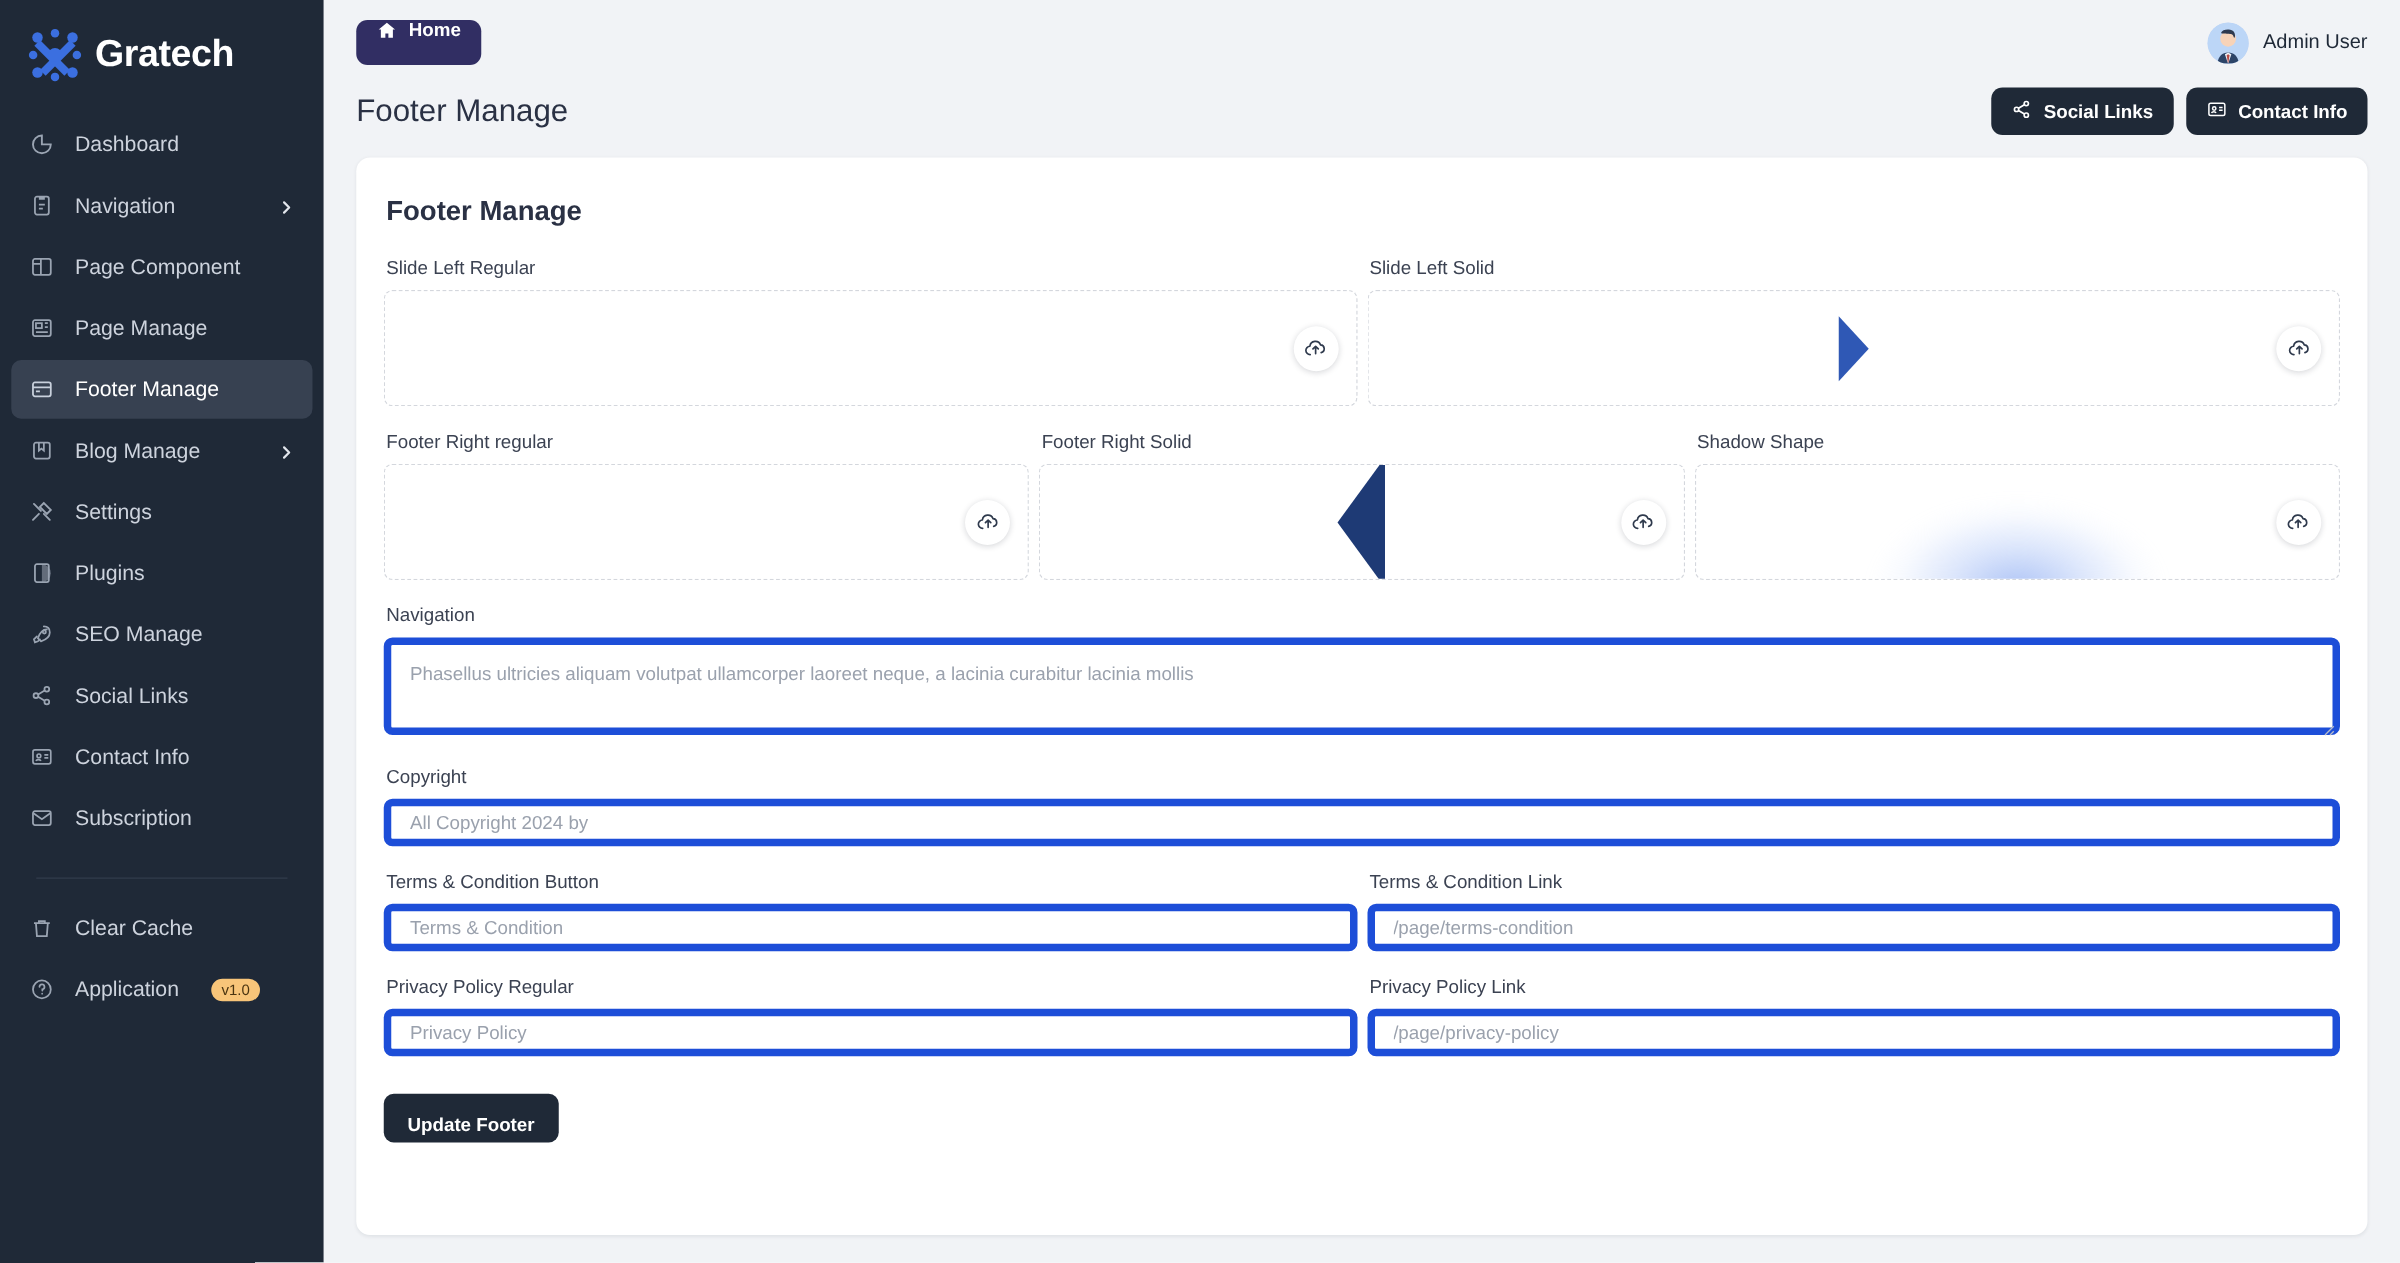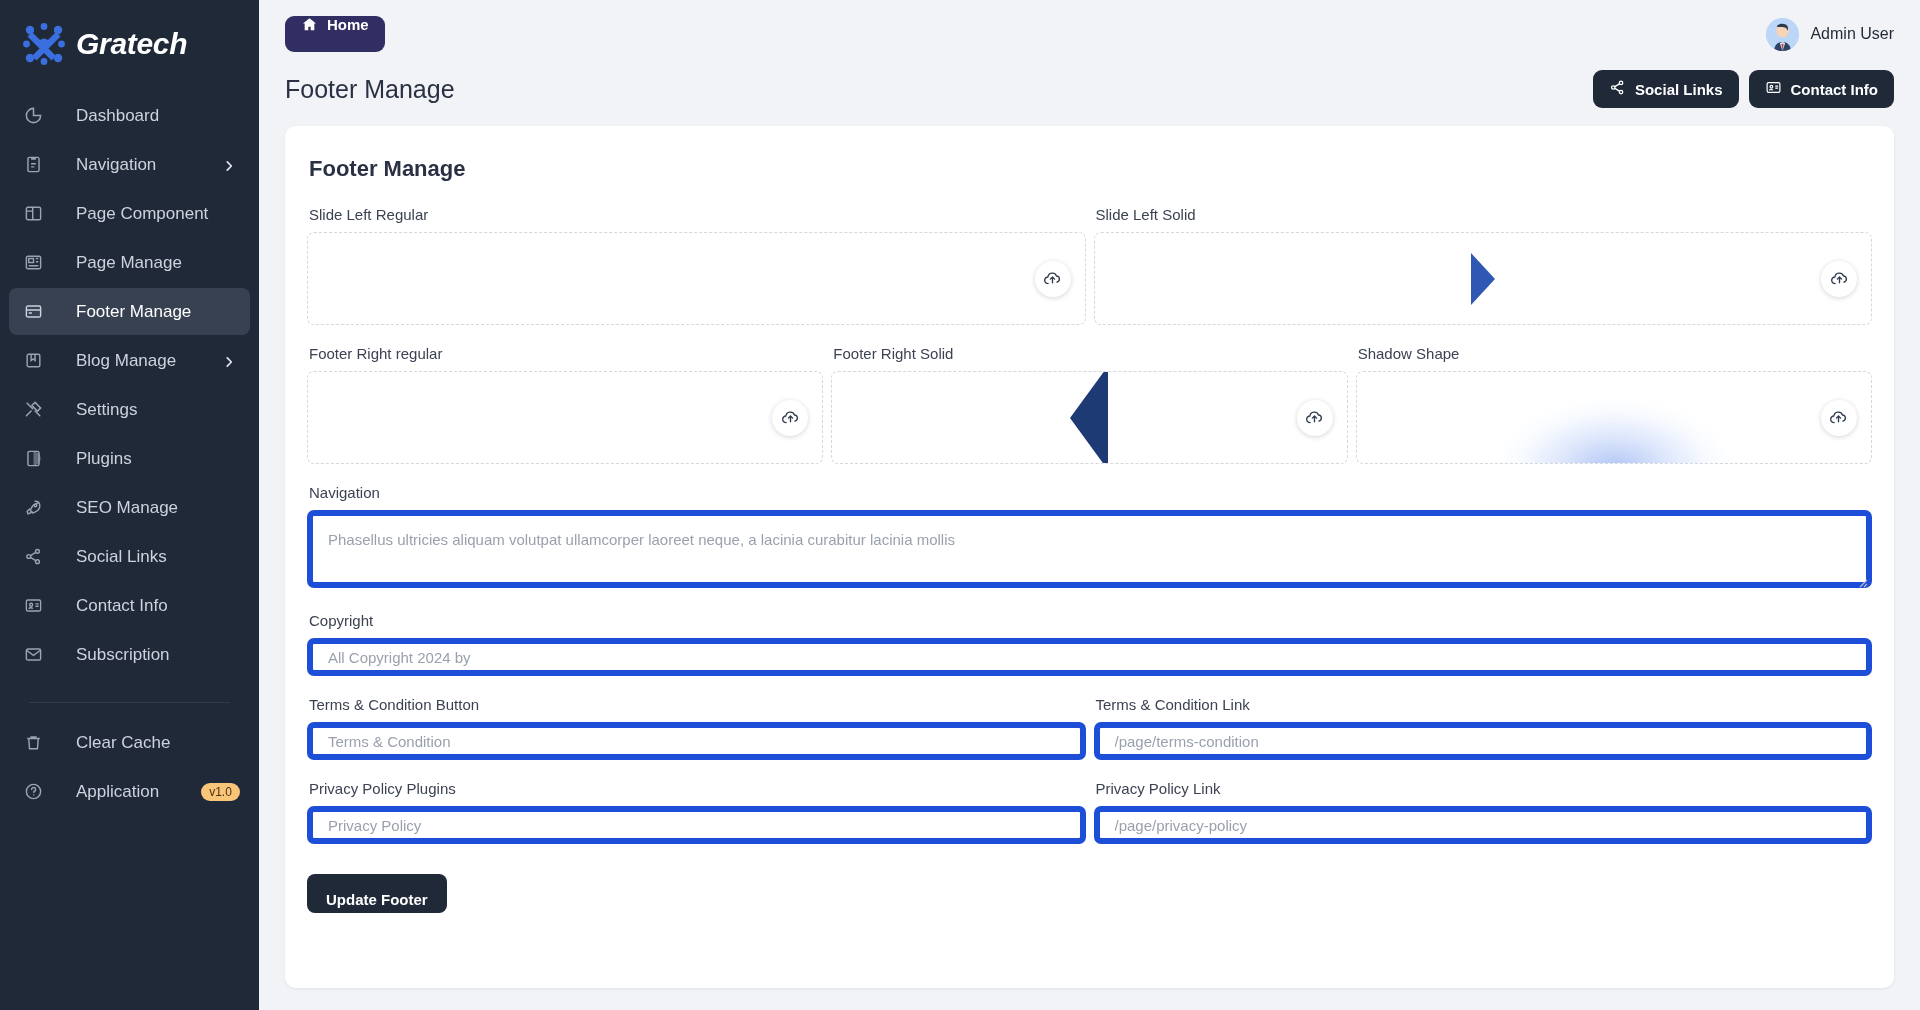--- a/index.html
+++ b/index.html
@@ -17,25 +17,25 @@
     background: #1f2937;
     color: #e6e9ef;
     display: flex; flex-direction: column;
     padding-top: 0;
   }
   .brand {
     display: flex; align-items: center; gap: 10px;
     padding: 22px 0 26px 22px;
   }
   .brand-mark { width: 44px; height: 44px; flex: 0 0 44px; }
-  .brand-text { font-size: 30px; font-weight: 700; color: #ffffff; letter-spacing: -.3px; font-style: italic; }
+  .brand-text { font-size: 30px; font-weight: 700; color: #ffffff; letter-spacing: -.3px; }
 
   .nav { display: flex; flex-direction: column; gap: 2px; padding: 0 9px; }
   .nav-item {
-    display: flex; align-items: center; gap: 32px;
+    display: flex; align-items: center; gap: 16px;
     height: 47px; padding: 0 14px;
     border-radius: 8px;
     color: #cdd3dd; font-size: 17px;
     cursor: pointer; position: relative;
   }
   .nav-item.active { background: #374151; color: #ffffff; }
   .nav-icon { width: 21px; height: 21px; flex: 0 0 21px; display: flex; align-items: center; justify-content: center; color: #9aa4b2; }
   .nav-item.active .nav-icon { color: #c9d1dd; }
   .nav-label { flex: 1 1 auto; white-space: nowrap; }
   .nav-chevron { width: 14px; height: 14px; color: #e2e6ec; flex: 0 0 14px; }
@@ -518,21 +518,21 @@
           </div>
           <div class="col col-half">
             <label class="field-label">Terms &amp; Condition Link</label>
             <input class="txt-input" type="text" placeholder="/page/terms-condition" style="">
           </div>
         </div>
 
         
         <div class="row mt-lbl">
           <div class="col col-half">
-            <label class="field-label">Privacy Policy Plugins</label>
+            <label class="field-label">Privacy Policy Regular</label>
             <input class="txt-input" type="text" placeholder="Privacy Policy" style="">
           </div>
           <div class="col col-half">
             <label class="field-label">Privacy Policy Link</label>
             <input class="txt-input" type="text" placeholder="/page/privacy-policy" style="">
           </div>
         </div>
 
         <button class="submit-btn">Update Footer</button>
 

